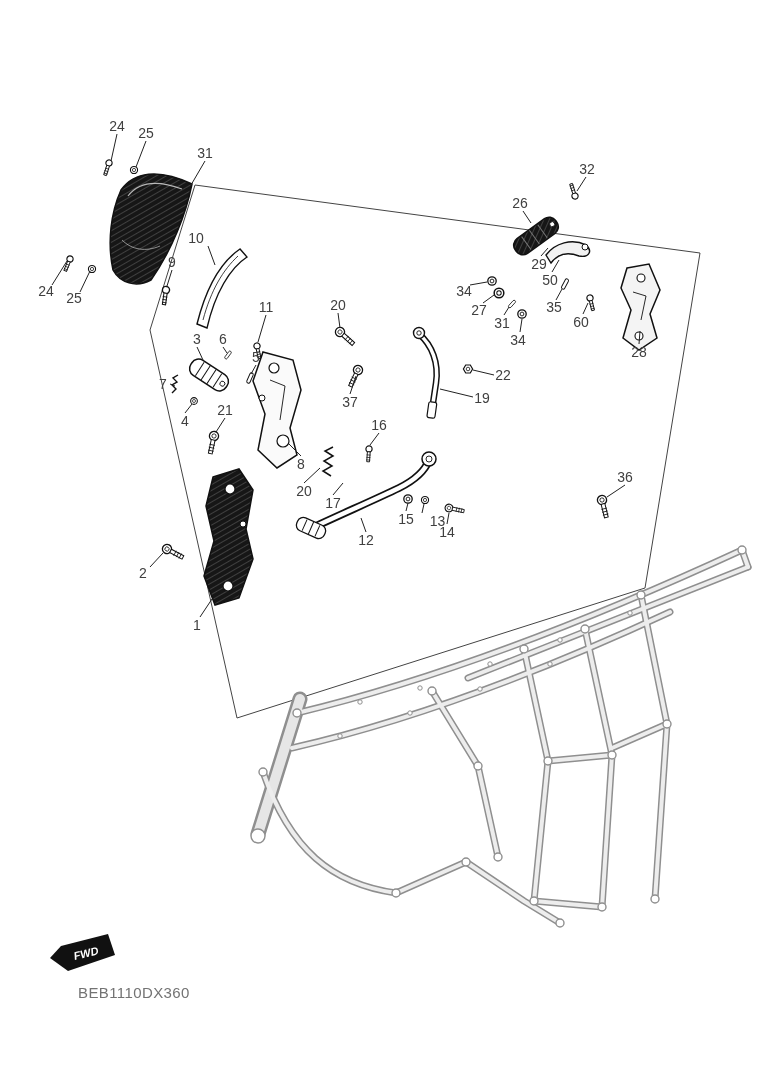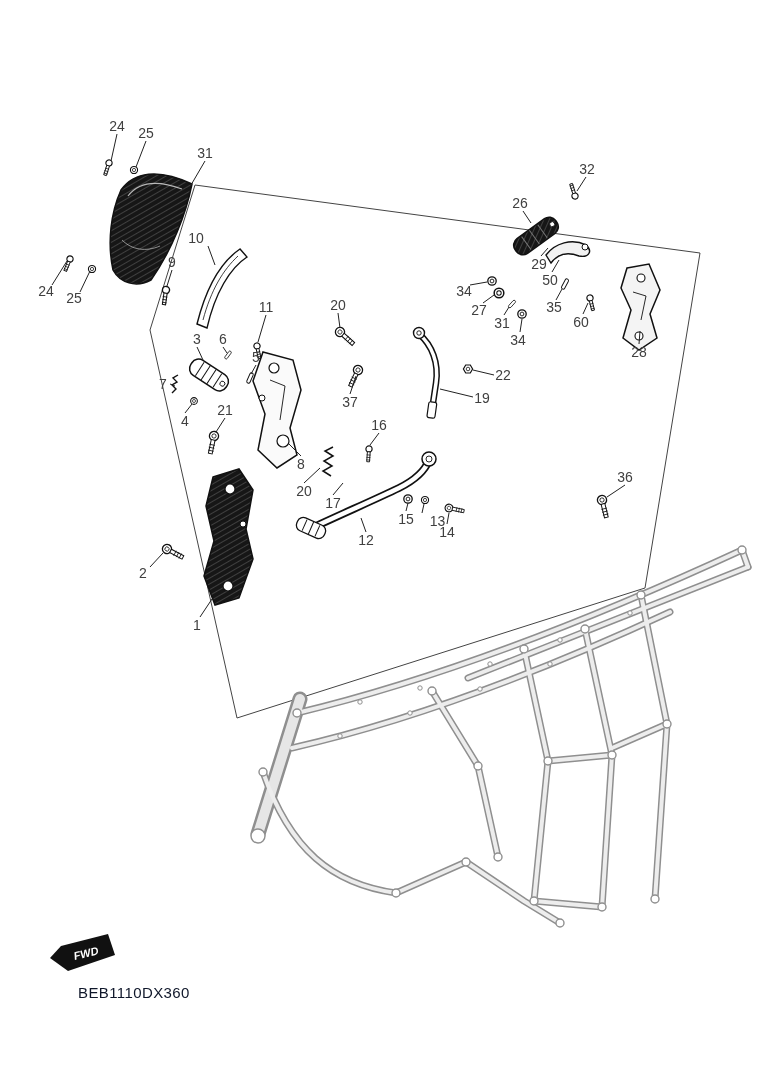--- a/index.html
+++ b/index.html
@@ -8,21 +8,21 @@
     font-family:"Liberation Sans",sans-serif;
   }
   svg.art{position:absolute;left:0;top:0;}
   .callout{
     position:absolute;transform:translate(-50%,-50%);
     font-size:14px;color:#404040;line-height:1;white-space:nowrap;
     font-family:Liberation Sans, sans-serif;user-select:none;
   }
   .part-code{
     position:absolute;left:78px;top:984px;
-    font-size:15px;letter-spacing:.4px;color:#0f172a;text-align:right;
+    font-size:15px;letter-spacing:.4px;color:#737373;text-align:right;
   }
   .ld{stroke:#222;stroke-width:1;}
   .bound{fill:none;stroke:#444;stroke-width:1;}
   .tubeO{fill:none;stroke:#8f8f8f;stroke-width:7;stroke-linecap:round;stroke-linejoin:round;}
   .tubeI{fill:none;stroke:#ededed;stroke-width:4;stroke-linecap:round;stroke-linejoin:round;}
   .headO{fill:none;stroke:#8f8f8f;stroke-width:15;stroke-linecap:round;}
   .headI{fill:none;stroke:#e6e6e6;stroke-width:10;stroke-linecap:round;}
   .hole{fill:#fff;stroke:#8f8f8f;stroke-width:1.4;}
   .dot{fill:#fff;stroke:#8f8f8f;stroke-width:1;}
   .barO{stroke:#111;stroke-width:8;fill:none;stroke-linecap:round;}

